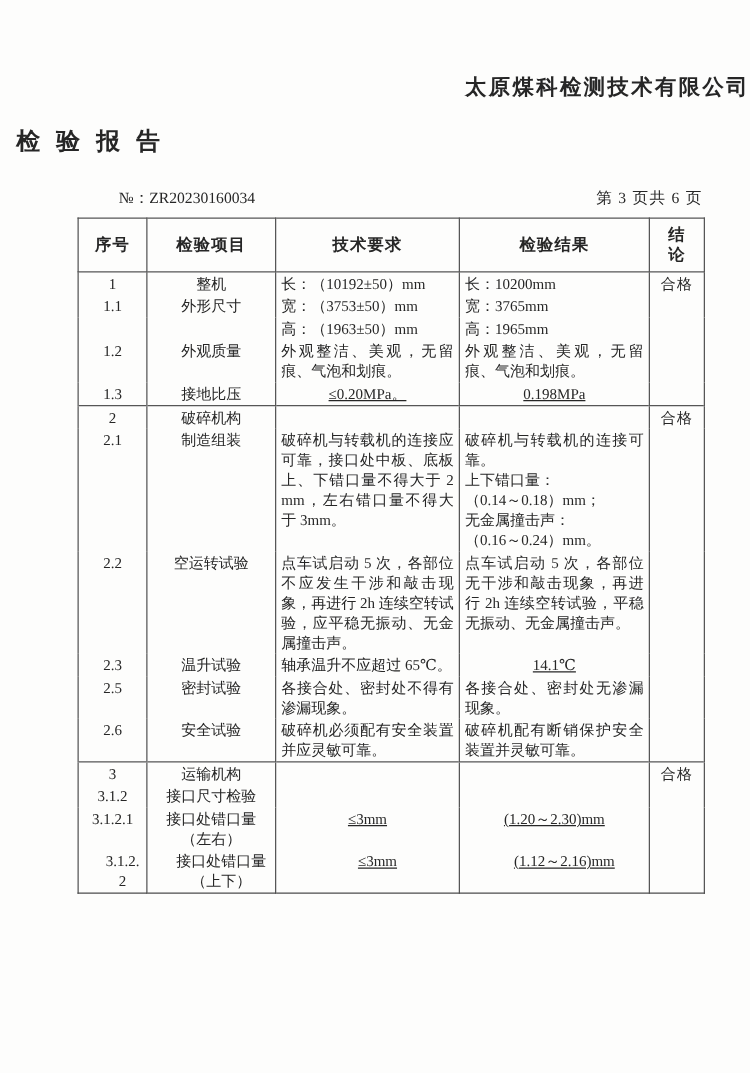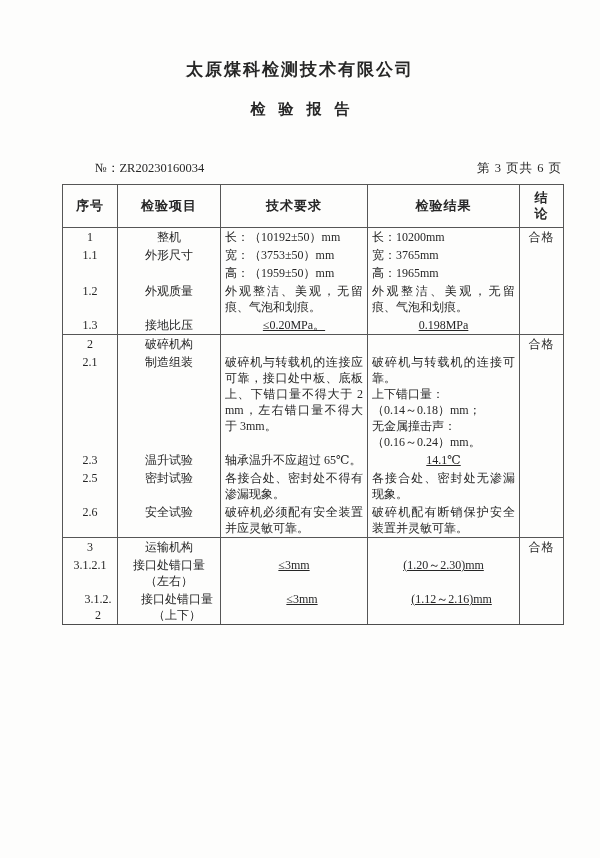--- a/index.html
+++ b/index.html
@@ -6,38 +6,37 @@
   body{
     width:600px;height:858px;
     background:#fdfdfc;
     font-family:"Liberation Serif","DejaVu Serif",serif;
     color:#262626;
     -webkit-font-smoothing:antialiased;
     overflow:hidden;
   }
   .page{width:600px;height:858px;box-sizing:border-box;padding-top:58px;}
   .company{
-    text-align:center;
+    text-align:right;
     font-size:17px;
     letter-spacing:2px;
     font-weight:600;
   }
   .report-title{
-    text-align:center;
-    font-size:15px;
+    font-size:19px;
     font-weight:700;
     letter-spacing:13px;
     text-indent:13px;
     margin-top:19px;
   }
   .meta{
     display:flex;
     justify-content:space-between;
     align-items:baseline;
-    margin:41px 38px 7px 62px;
+    margin:24px 38px 7px 62px;
     padding-left:33px;
     font-size:12.5px;
     gap:13px;
   }
   .meta .page-info{font-size:12.5px;letter-spacing:1px;}
   table.report{
     border-collapse:collapse;
     table-layout:fixed;
     margin-left:62px;
     width:501px;
@@ -125,21 +124,21 @@
           </td>
           <td class="result">
             <span class="cell-line">宽：3765mm</span>
           </td>
           <td class="concl"></td>
         </tr>
         <tr>
           <td class="seq"></td>
           <td class="item"></td>
           <td class="tech">
-            <span class="cell-line">高：（1959±50）mm</span>
+            <span class="cell-line">高：（1963±50）mm</span>
           </td>
           <td class="result">
             <span class="cell-line">高：1965mm</span>
           </td>
           <td class="concl"></td>
         </tr>
         <tr>
           <td class="seq">1.2</td>
           <td class="item">
             <span class="cell-line">外观质量</span>
@@ -185,20 +184,33 @@
           <td class="result">
             <span class="cell-line">破碎机与转载机的连接可靠。</span>
             <span class="cell-line">上下错口量：</span>
             <span class="cell-line">（0.14～0.18）mm；</span>
             <span class="cell-line">无金属撞击声：</span>
             <span class="cell-line">（0.16～0.24）mm。</span>
           </td>
           <td class="concl"></td>
         </tr>
         <tr>
+          <td class="seq">2.2</td>
+          <td class="item">
+            <span class="cell-line">空运转试验</span>
+          </td>
+          <td class="tech">
+            <span class="cell-line">点车试启动 5 次，各部位不应发生干涉和敲击现象，再进行 2h 连续空转试验，应平稳无振动、无金属撞击声。</span>
+          </td>
+          <td class="result">
+            <span class="cell-line">点车试启动 5 次，各部位无干涉和敲击现象，再进行 2h 连续空转试验，平稳无振动、无金属撞击声。</span>
+          </td>
+          <td class="concl"></td>
+        </tr>
+        <tr>
           <td class="seq">2.3</td>
           <td class="item">
             <span class="cell-line">温升试验</span>
           </td>
           <td class="tech">
             <span class="cell-line">轴承温升不应超过 65℃。</span>
           </td>
           <td class="result align-center">
             <span class="cell-line">14.1℃</span>
           </td>
@@ -231,20 +243,29 @@
           <td class="concl"></td>
         </tr>
         <tr class="section-start">
           <td class="seq">3</td>
           <td class="item">
             <span class="cell-line">运输机构</span>
           </td>
           <td class="tech"></td>
           <td class="result"></td>
           <td class="concl">合格</td>
+        </tr>
+        <tr>
+          <td class="seq">3.1.2</td>
+          <td class="item">
+            <span class="cell-line">接口尺寸检验</span>
+          </td>
+          <td class="tech"></td>
+          <td class="result"></td>
+          <td class="concl"></td>
         </tr>
         <tr>
           <td class="seq">3.1.2.1</td>
           <td class="item">
             <span class="cell-line">接口处错口量</span>
             <span class="cell-line">（左右）</span>
           </td>
           <td class="tech align-center">
             <span class="cell-line">≤3mm</span>
           </td>

